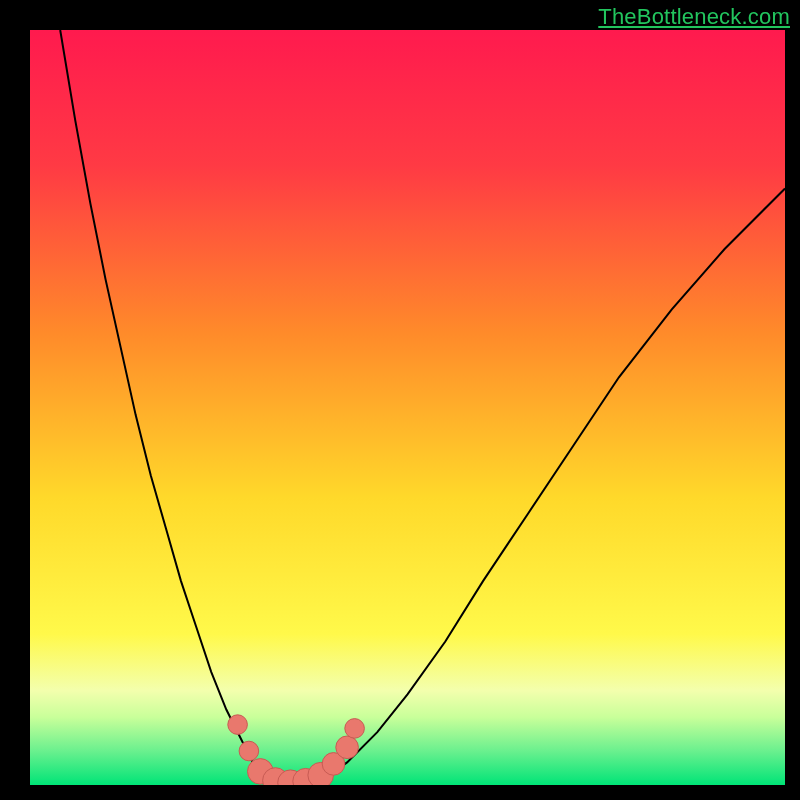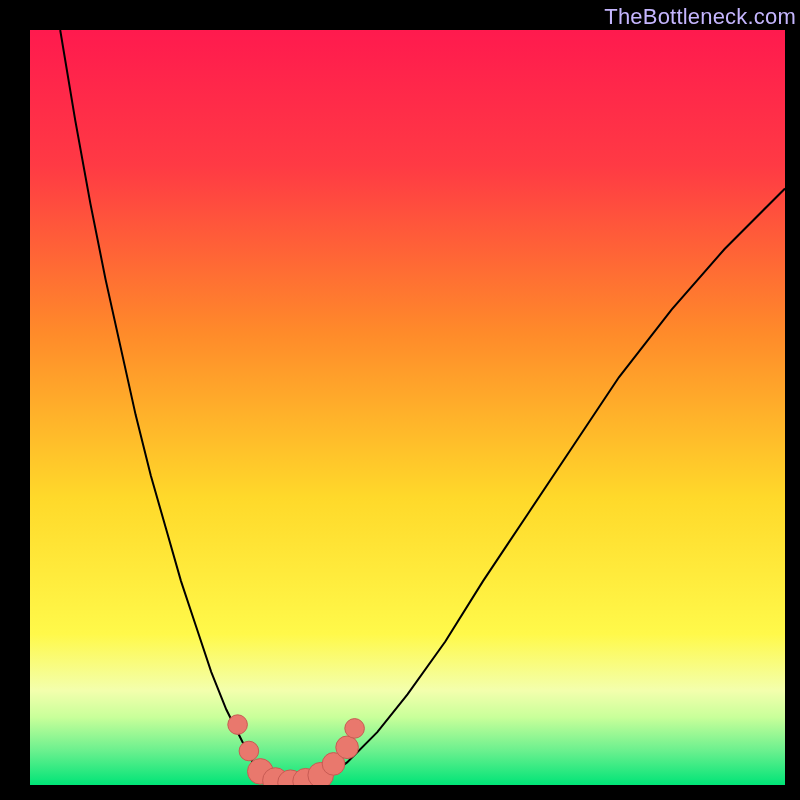--- a/index.html
+++ b/index.html
@@ -15,26 +15,27 @@
     position: absolute;
     top: 0;
     left: 0;
     width: 800px;
     height: 800px;
     background: #000;
   }
   .watermark {
     position: absolute;
     top: 4px;
-    right: 4px;
-    color: #c4b5fd;
+    right: 10px;
+    color: #22c55e;
     font-size: 22px;
     font-weight: 500;
     letter-spacing: 0.2px;
     user-select: none;
+    text-decoration: underline;
   }
   .plot {
     position: absolute;
     left: 30px;
     top: 30px;
     width: 755px;
     height: 755px;
   }
   .plot svg {
     display: block;

